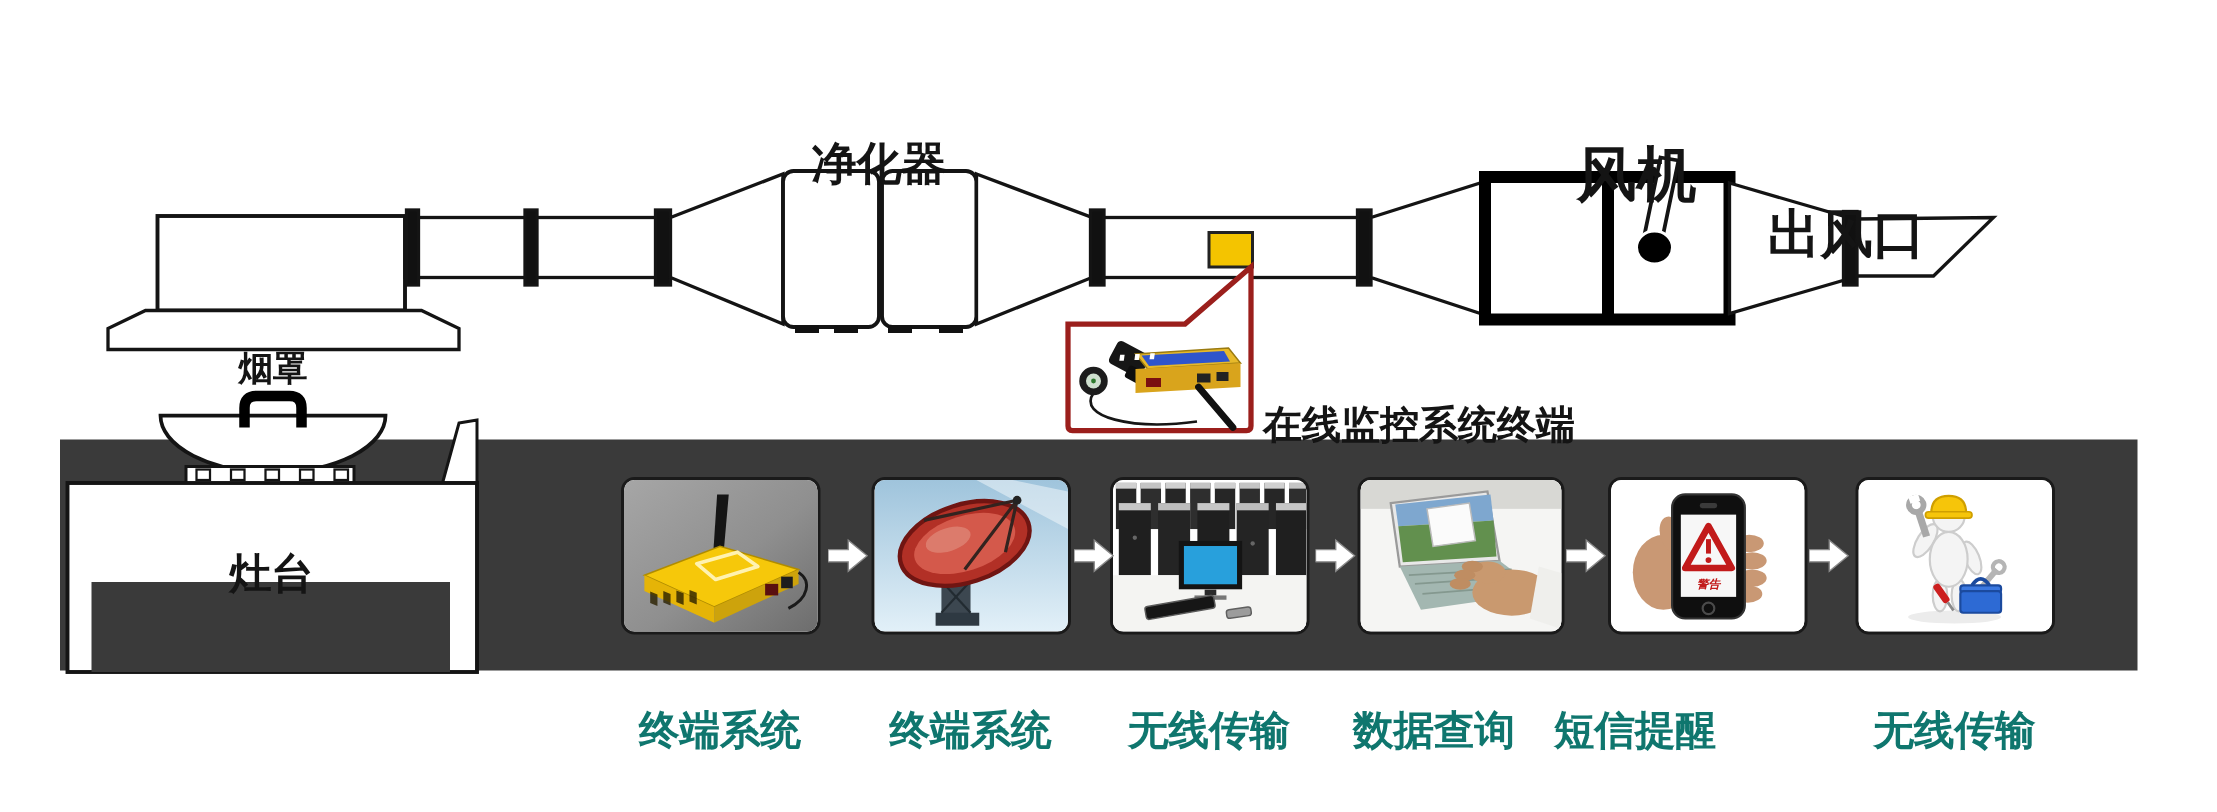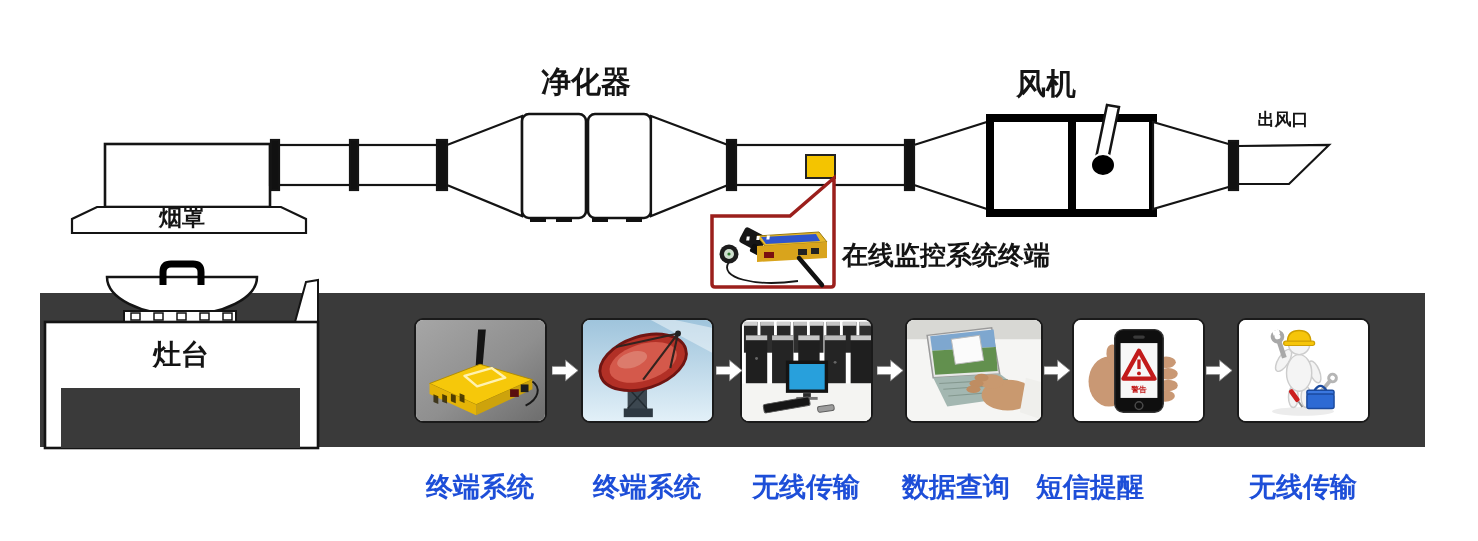--- a/index.html
+++ b/index.html
@@ -1,36 +1,36 @@
 <!DOCTYPE html>
 <html><head>
 <meta charset="utf-8">
 <style>
   html,body{margin:0;padding:0;background:#fff;}
   body{width:1478px;height:541px;position:relative;overflow:hidden;
        font-family:"Liberation Sans","DejaVu Sans",sans-serif;color:#111;}
   .abs{position:absolute;}
   #dark-bar{left:40px;top:293px;width:1385px;height:154px;background:#3a3a3a;}
   #diagram-svg{left:0;top:0;width:1478px;height:541px;}
-  .diag-label{position:absolute;text-align:center;color:#141414;font-weight:600;line-height:1.05;white-space:nowrap;}
+  .diag-label{position:absolute;text-align:center;color:#141414;font-weight:600;line-height:1.05;white-space:nowrap;margin-top:28px;}
   #lbl-hood{left:132px;top:205px;width:100px;font-size:23px;}
   #lbl-purifier{left:506px;top:66px;width:160px;font-size:30px;}
-  #lbl-fan{left:996px;top:68px;width:100px;font-size:30px;}
-  #lbl-outlet{left:1218px;top:111px;width:130px;font-size:17px;}
+  #lbl-fan{left:1041px;top:68px;width:100px;font-size:40px;}
+  #lbl-outlet{left:1166px;top:111px;width:130px;font-size:35px;}
   #lbl-stove{left:131px;top:340px;width:100px;font-size:28px;}
   #lbl-callout{left:842px;top:242px;font-size:26px;font-weight:600;text-align:right;}
   .tile{position:absolute;top:318px;height:105px;width:133px;border:2px solid #1a1a1a;
-        border-radius:9px;overflow:hidden;background:#fff;box-sizing:border-box;}
+        border-radius:9px;overflow:hidden;background:#fff;box-sizing:border-box;font-style:italic;}
   .tile svg{display:block;width:100%;height:100%;}
   #tile-1{left:414px;} #tile-2{left:581px;} #tile-3{left:740px;}
   #tile-4{left:905px;width:138px;} #tile-5{left:1072px;} #tile-6{left:1237px;}
   .flow-arrow{position:absolute;top:357px;width:27px;height:27px;}
   #arr-1{left:552px;} #arr-2{left:716px;} #arr-3{left:877px;} #arr-4{left:1044px;} #arr-5{left:1206px;}
   .step-label{position:absolute;top:469px;width:160px;text-align:center;
-              font-size:27px;font-weight:700;color:#1d4ed8;white-space:nowrap;}
+              font-size:27px;font-weight:700;color:#0f766e;white-space:nowrap;}
   #slbl-1{left:400px;} #slbl-2{left:567px;} #slbl-3{left:726px;}
   #slbl-4{left:876px;} #slbl-5{left:1010px;} #slbl-6{left:1223px;}
 </style>
 </head>
 <body>
 
 <div id="dark-bar" class="abs"></div>
 
 <svg id="diagram-svg" class="abs" viewBox="0 0 1478 541">
   <g fill="#ffffff" stroke="#141414" stroke-width="2.2">

